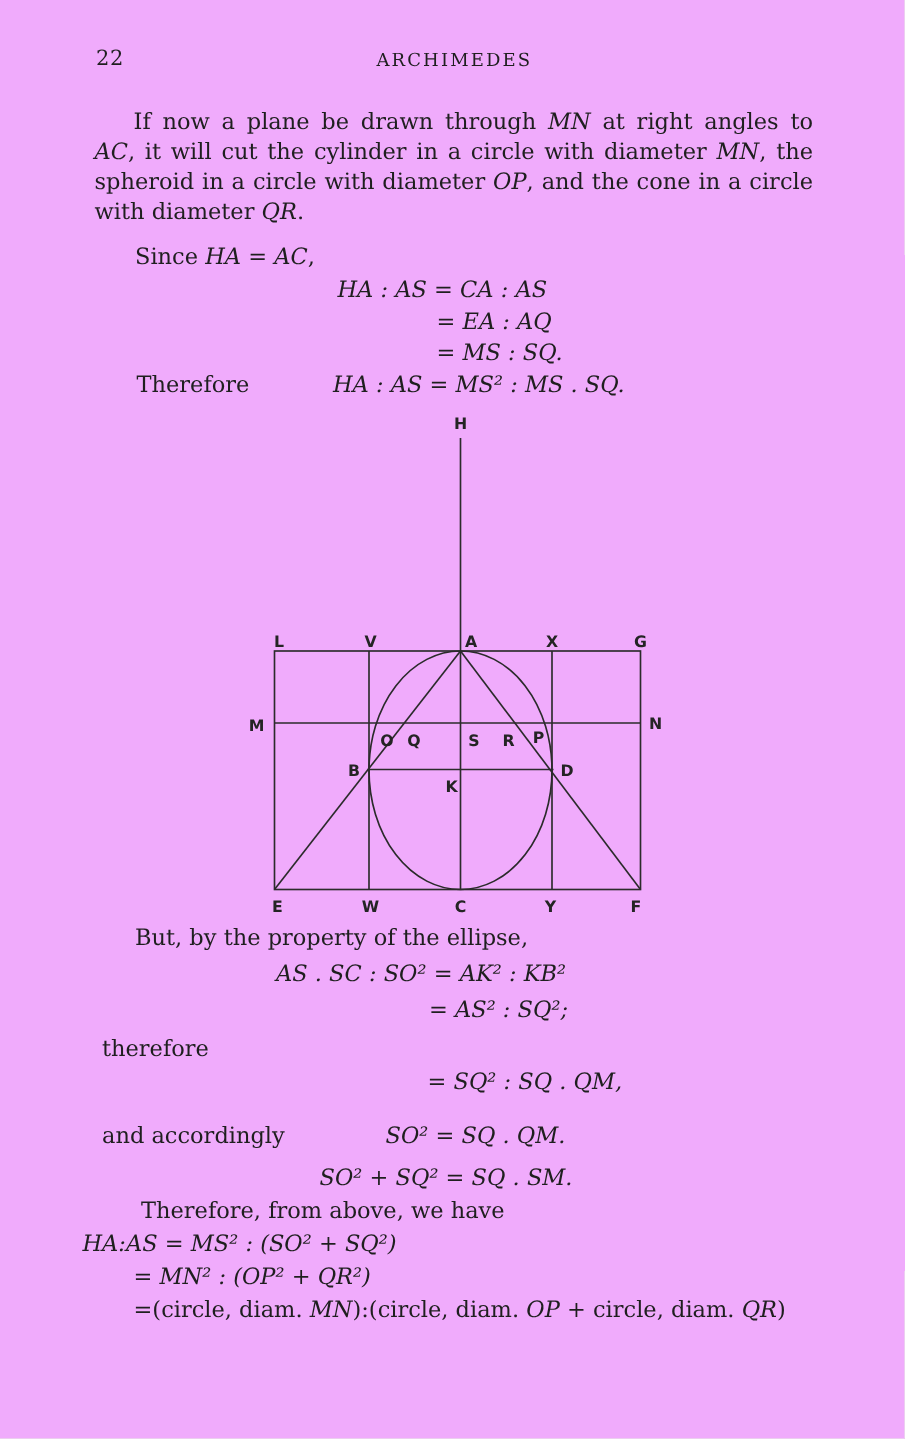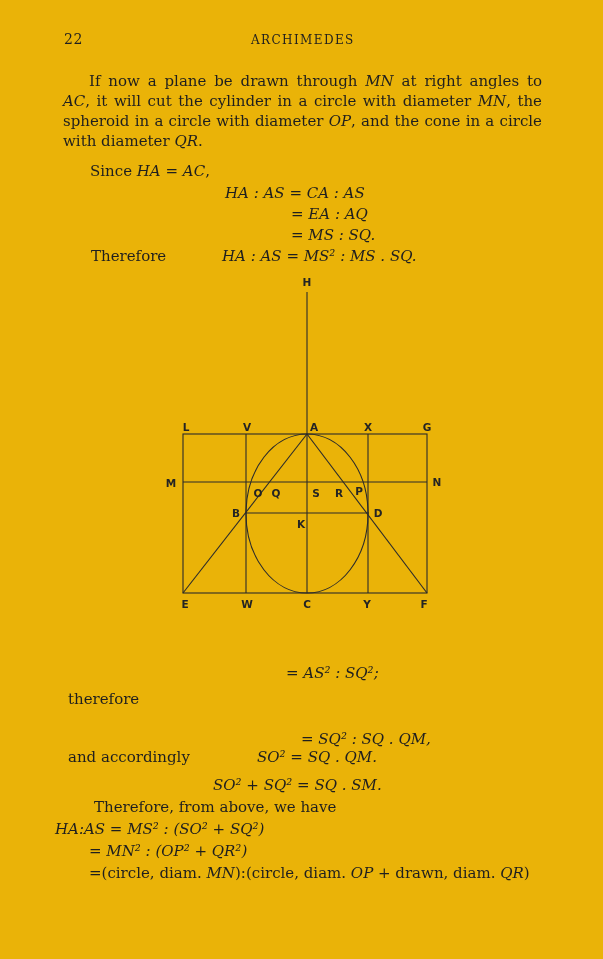--- a/index.html
+++ b/index.html
@@ -1,19 +1,19 @@
 <!DOCTYPE html>
 <html><head>
 <meta charset="utf-8">
 <style>
   html,body{margin:0;padding:0;background:#e9e9e7;}
   .page{
     position:relative;
     width:603px;height:959px;
-    background:#eab308;
+    background:#f0abfc;
     font-family:"DejaVu Serif", serif;
     color:#1f1f1f;
     overflow:hidden;
     margin:0 auto;
   }
   .abs{position:absolute;white-space:nowrap;}
   .pagenum{font-size:14px;letter-spacing:.5px;}
   .runhead{font-size:12px;letter-spacing:1.4px;}
   .bodyline{font-size:15px;white-space:normal;width:479px;line-height:20px;}
   .just{text-align:justify;text-align-last:justify;}
@@ -82,24 +82,26 @@
     <text x="236" y="517" text-anchor="middle">B</text>
     <text x="378" y="517" text-anchor="middle">D</text>
     <text x="301" y="528" text-anchor="middle">K</text>
     <text x="185" y="608" text-anchor="middle">E</text>
     <text x="247" y="608" text-anchor="middle">W</text>
     <text x="307" y="608" text-anchor="middle">C</text>
     <text x="367" y="608" text-anchor="middle">Y</text>
     <text x="424" y="608" text-anchor="middle">F</text>
   </svg>
 
+  <div class="abs prose" style="left:90px;top:616px;">But, by the property of the ellipse,</div>
+  <div class="abs math" style="left:184px;top:640px;">AS . SC : SO² = AK² : KB²</div>
   <div class="abs math" style="left:286px;top:664px;">= AS² : SQ²;</div>
   <div class="abs prose" style="left:68px;top:690px;">therefore</div>
-  <div class="abs math" style="left:285px;top:730px;margin-left:16px;">= SQ² : SQ . QM,</div>
+  <div class="abs math" style="left:285px;top:712px;">= SQ² : SQ . QM,</div>
   <div class="abs prose" style="left:68px;top:732px;margin-top:16px;">and accordingly</div>
   <div class="abs math" style="left:257px;top:730px;margin-top:18px;">SO² = SQ . QM.</div>
   <div class="abs math" style="left:213px;top:776px;">SO² + SQ² = SQ . SM.</div>
   <div class="abs math" style="left:55px;top:820px;">HA:AS = MS² : (SO² + SQ²)</div>
   <div class="abs prose" style="left:94px;top:798px;">Therefore, from above, we have</div>
   <div class="abs math" style="left:89px;top:842px;">= MN² : (OP² + QR²)</div>
-  <div class="abs prose" style="left:89px;top:864px;"><span>=(circle, diam. </span><i>MN</i><span>):(circle, diam. </span><i>OP</i><span> + drawn, diam. </span><i>QR</i><span>)</span></div>
+  <div class="abs prose" style="left:89px;top:864px;"><span>=(circle, diam. </span><i>MN</i><span>):(circle, diam. </span><i>OP</i><span> + circle, diam. </span><i>QR</i><span>)</span></div>
 
 </div>
 
 </body></html>

